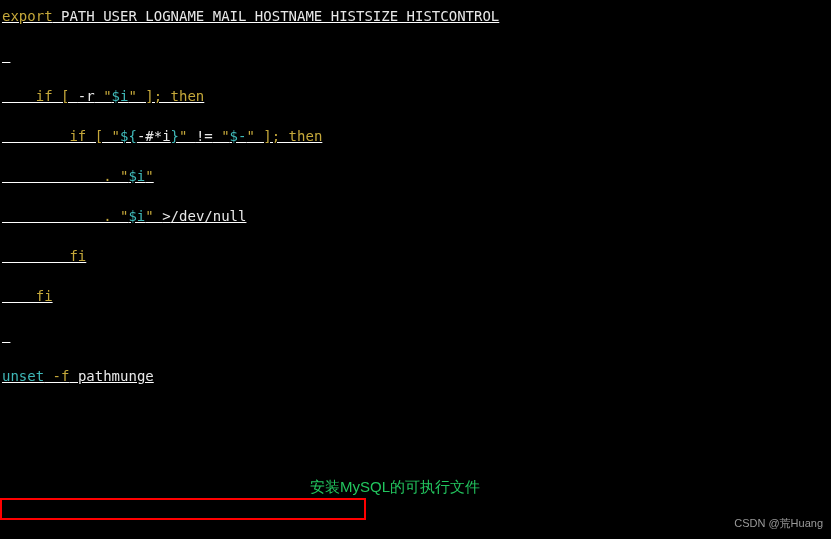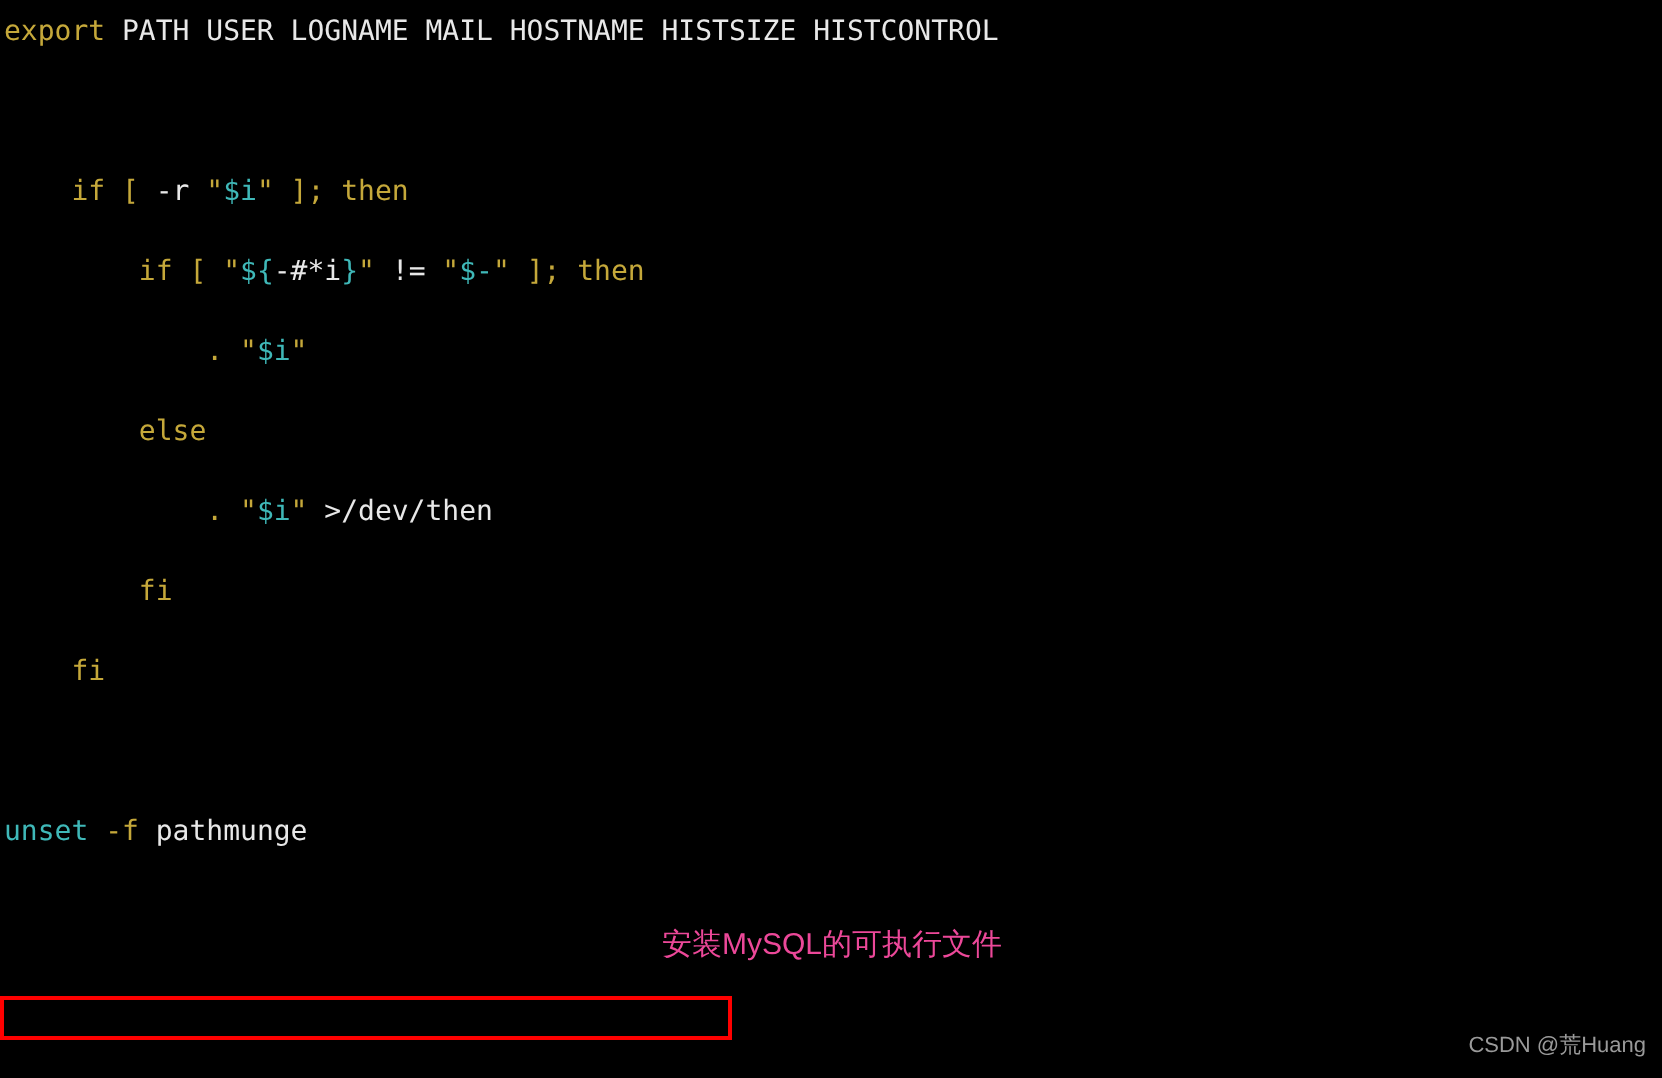--- a/index.html
+++ b/index.html
@@ -8,33 +8,32 @@
       color: #fff;
       font-family: 'Consolas', 'Monaco', monospace;
       font-size: 14px;
       line-height: 20px;
       width: 831px;
       height: 539px;
       padding: 6px 2px;
       position: relative;
       overflow: hidden;
     }
-    .line { white-space: pre; }
+    .line { white-space: pre; text-decoration: underline; }
     .yellow { color: #c5a83a; }
     .yellowb { color: #d9b84a; }
     .teal { color: #3fb8b8; }
     .white { color: #e8e8e8; }
     .red-annot {
-      color: #ec4899;
+      color: #22c55e;
       position: absolute;
       left: 310px;
-      top: 463px;
+      top: 477px;
       font-size: 15px;
       font-family: 'Microsoft YaHei','SimSun',sans-serif;
-      margin-left: 21px;
     }
     .red-box {
       position: absolute;
       left: 0px;
       top: 498px;
       width: 366px;
       height: 22px;
       border: 2px solid #ff0000;
       pointer-events: none;
     }
@@ -48,22 +47,21 @@
     }
   </style>
 </head>
 <body>
 
 <pre><div class="line"><span class="yellow">export</span><span class="white"> PATH USER LOGNAME MAIL HOSTNAME HISTSIZE HISTCONTROL</span></div>
 <div class="line"> </div>
 <div class="line"><span class="yellow">    if [ </span><span class="white">-r</span><span class="yellow"> "</span><span class="teal">$i</span><span class="yellow">" ]; then</span></div>
 <div class="line"><span class="yellow">        if [ "</span><span class="teal">${</span><span class="white">-#*i</span><span class="teal">}</span><span class="yellow">" </span><span class="white">!=</span><span class="yellow"> "</span><span class="teal">$-</span><span class="yellow">" ]; then</span></div>
 <div class="line"><span class="yellow">            . "</span><span class="teal">$i</span><span class="yellow">"</span></div>
-<div class="line"><span class="yellow">        else</span></div>
-<div class="line"><span class="yellow">            . "</span><span class="teal">$i</span><span class="yellow">" </span><span class="white">&gt;</span><span class="white">/dev/then</span></div>
+<div class="line"><span class="yellow">            . "</span><span class="teal">$i</span><span class="yellow">" </span><span class="white">&gt;</span><span class="white">/dev/null</span></div>
 <div class="line"><span class="yellow">        fi</span></div>
 <div class="line"><span class="yellow">    fi</span></div>
 <div class="line"> </div>
 <div class="line"><span class="teal">unset</span><span class="yellow"> -f</span><span class="white"> pathmunge</span></div>
 
 
 
 
 
 

